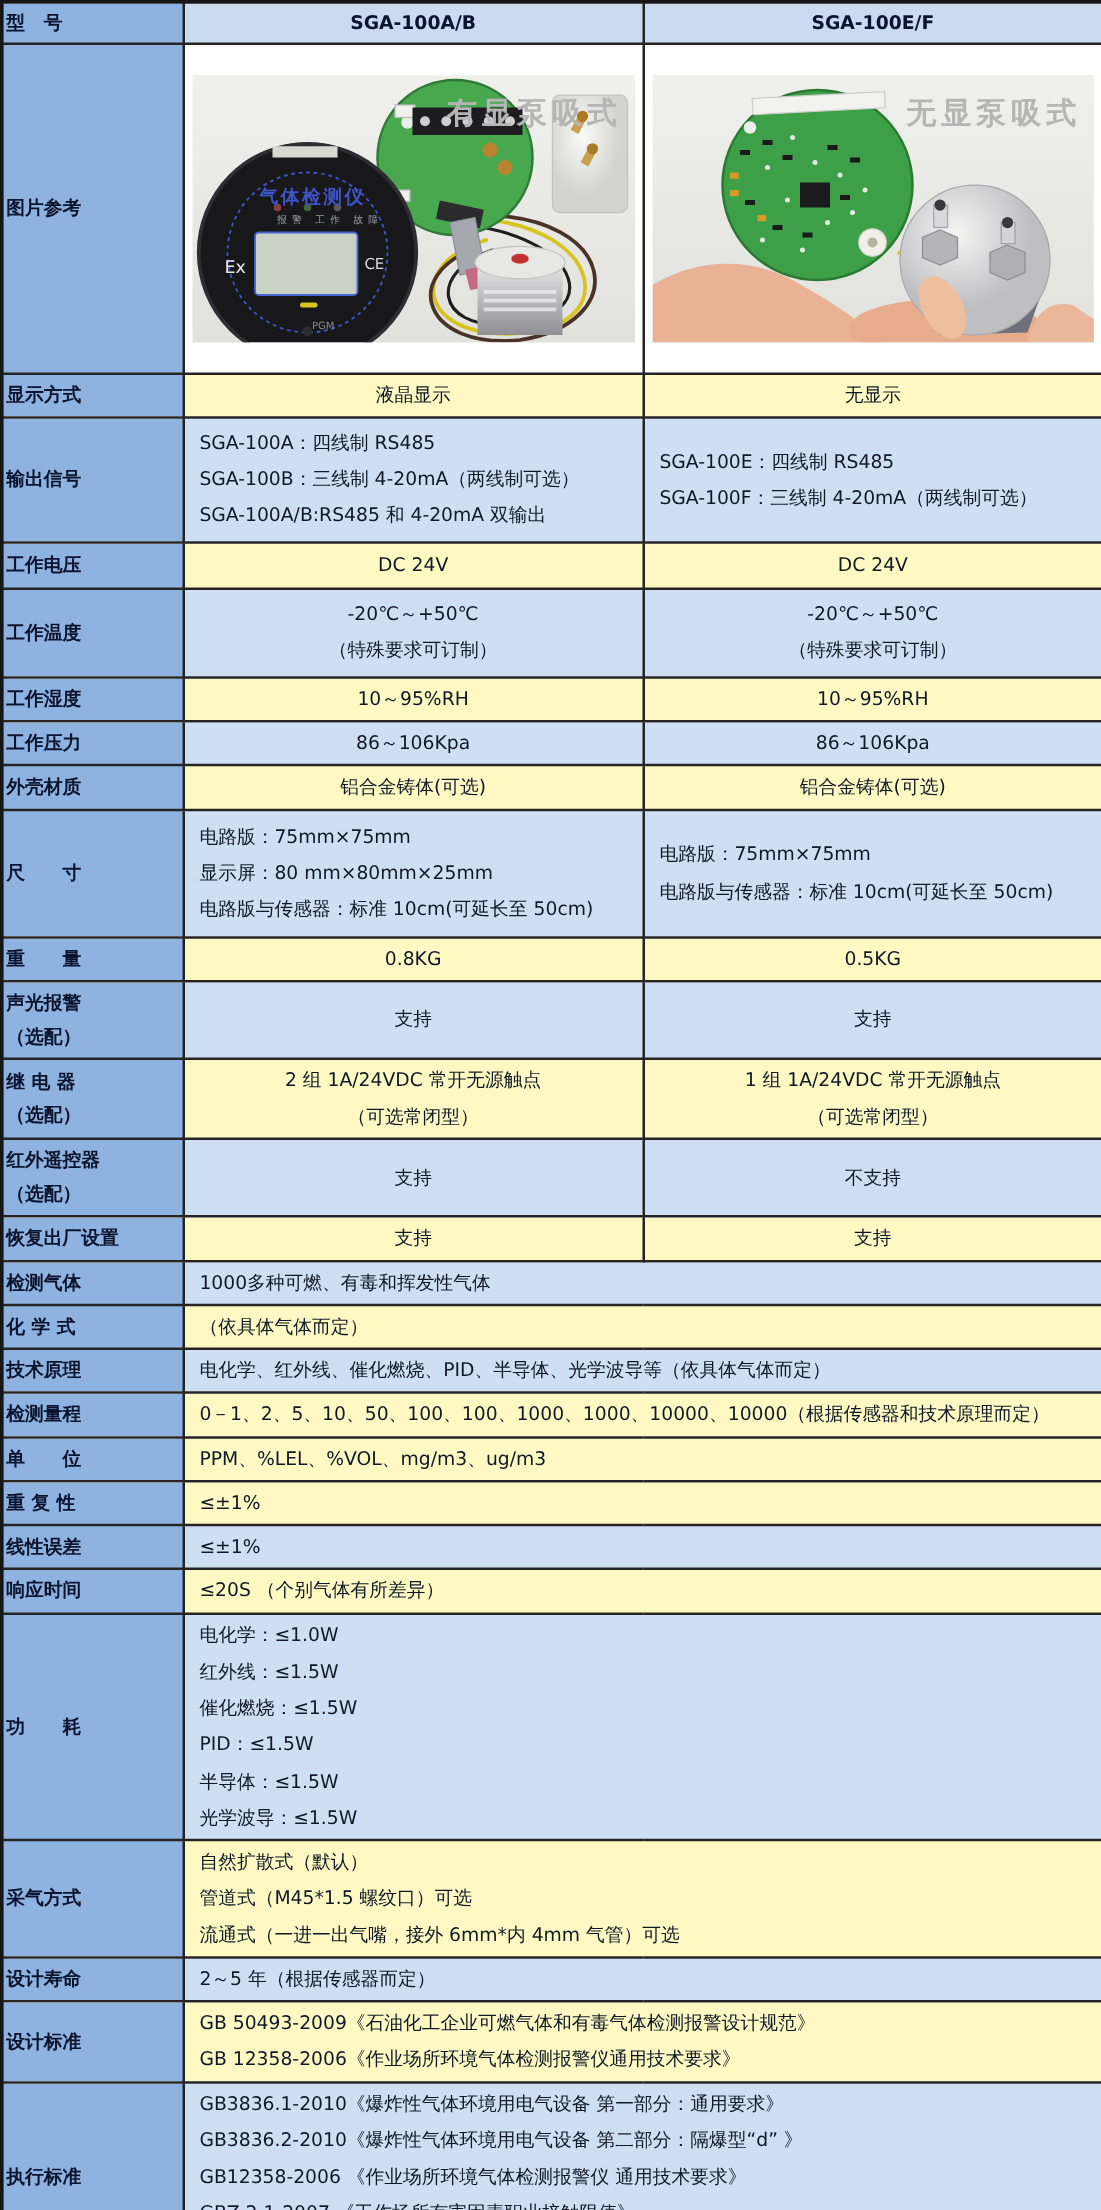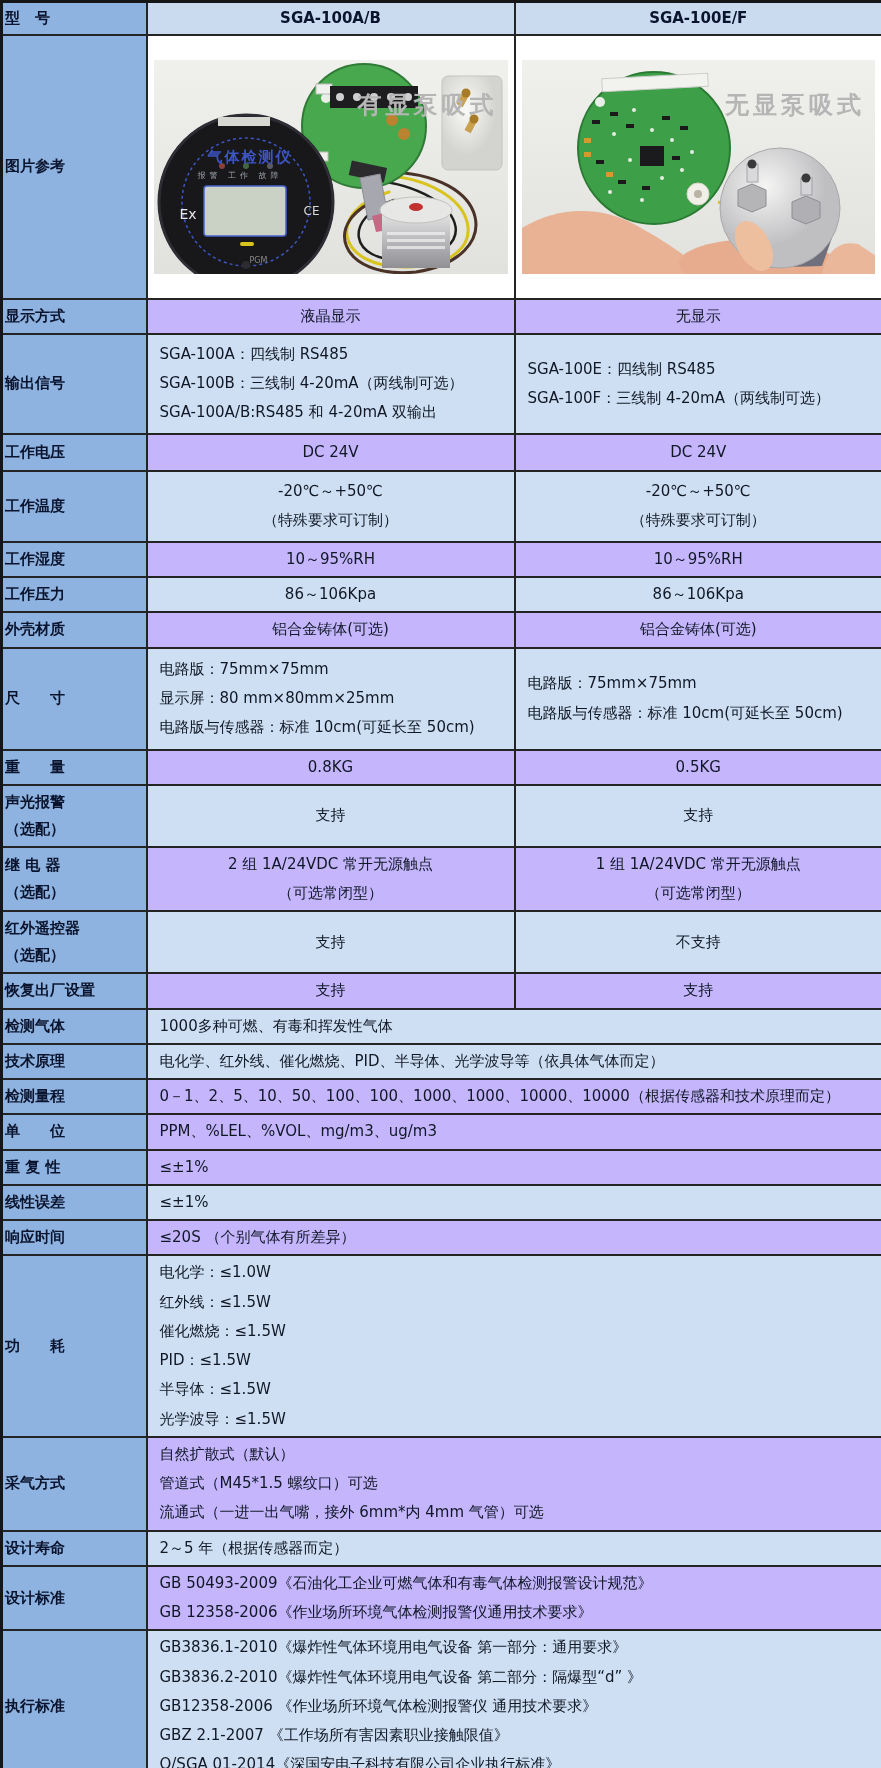--- a/index.html
+++ b/index.html
@@ -5,30 +5,30 @@
   html,body{margin:0;padding:0;background:#ffffff;}
   body{width:881px;font-family:"DejaVu Sans",sans-serif;}
   table.spec{border-collapse:collapse;width:881px;table-layout:fixed;border:3px solid #161616;margin:0;}
   td{border:2px solid #242424;vertical-align:middle;font-size:15px;color:#101826;
      white-space:pre-line;box-sizing:border-box;overflow:hidden;}
   td.lbl{background:#8fb3e0;font-weight:bold;color:#0a142e;line-height:1.8;padding:0 2px;}
   td.mhead{background:#cbdbef;text-align:center;font-weight:bold;color:#0a142e;}
   td.val{padding:2px 12px;line-height:1.95;}
   td.c{text-align:center;padding:2px 6px;}
   td.l{text-align:left;}
-  tr.sb td.val{background:#c4b5fd;}
+  tr.sb td.val{background:#fef9c3;}
   tr.sa td.val{background:#cfdff3;}
   td.pcell{background:#ffffff;padding:6px;}
   .photo{position:relative;height:214px;background:linear-gradient(#f0f0ed,#e1e1dd);overflow:hidden;}
   .photo svg{position:absolute;left:0;top:0;}
-  .wm{position:absolute;top:29px;right:10px;font-size:24px;color:#b5b5b5;letter-spacing:4px;font-weight:bold;}
+  .wm{position:absolute;top:14px;right:10px;font-size:24px;color:#b5b5b5;letter-spacing:4px;font-weight:bold;}
   .gtitle{position:absolute;left:54px;top:88px;color:#3d55c5;font-size:15px;letter-spacing:2px;font-weight:bold;}
-  .gleds{position:absolute;left:44px;top:110px;color:#9aa0a8;font-size:8px;letter-spacing:4px;}
+  .gleds{position:absolute;left:68px;top:110px;color:#9aa0a8;font-size:8px;letter-spacing:4px;}
   .gex{position:absolute;left:26px;top:146px;color:#e8e8e8;font-size:14px;}
-  .gce{position:absolute;left:150px;top:144px;color:#dadada;font-size:12px;}
+  .gce{position:absolute;left:138px;top:144px;color:#dadada;font-size:12px;}
   .gpgm{position:absolute;left:84px;top:196px;color:#8a8a8a;font-size:8px;margin-left:12px;}
 </style>
 </head>
 <body>
 
 <table class="spec">
 <colgroup>
       <col style="width:145px">
       <col style="width:368px">
       <col style="width:368px">
@@ -266,20 +266,24 @@
       </tr>
 <tr class="sb" style="height:33px">
         <td class="lbl">恢复出厂设置</td>
         <td class="val c">支持</td>
         <td class="val c">支持</td>
       </tr>
 <tr class="sa" style="height:33px">
         <td class="lbl">检测气体</td>
         <td class="val l" colspan="2">1000多种可燃、有毒和挥发性气体</td>
       </tr>
+<tr class="sb" style="height:33px">
+        <td class="lbl">化 学 式</td>
+        <td class="val l" colspan="2">（依具体气体而定）</td>
+      </tr>
 <tr class="sa" style="height:33px">
         <td class="lbl">技术原理</td>
         <td class="val l" colspan="2">电化学、红外线、催化燃烧、PID、半导体、光学波导等（依具体气体而定）</td>
       </tr>
 <tr class="sb" style="height:33px">
         <td class="lbl">检测量程</td>
         <td class="val l" colspan="2">0－1、2、5、10、50、100、100、1000、1000、10000、10000（根据传感器和技术原理而定）</td>
       </tr>
 <tr class="sb" style="height:32px">
         <td class="lbl">单　　位</td>

